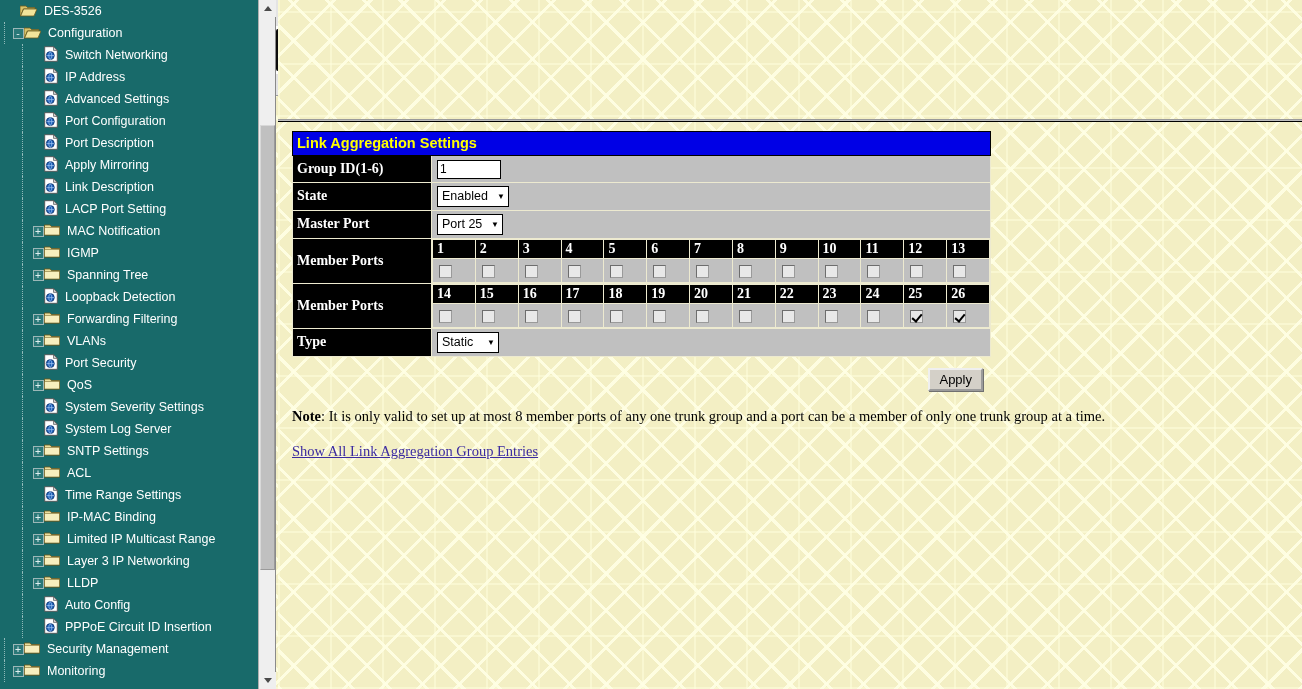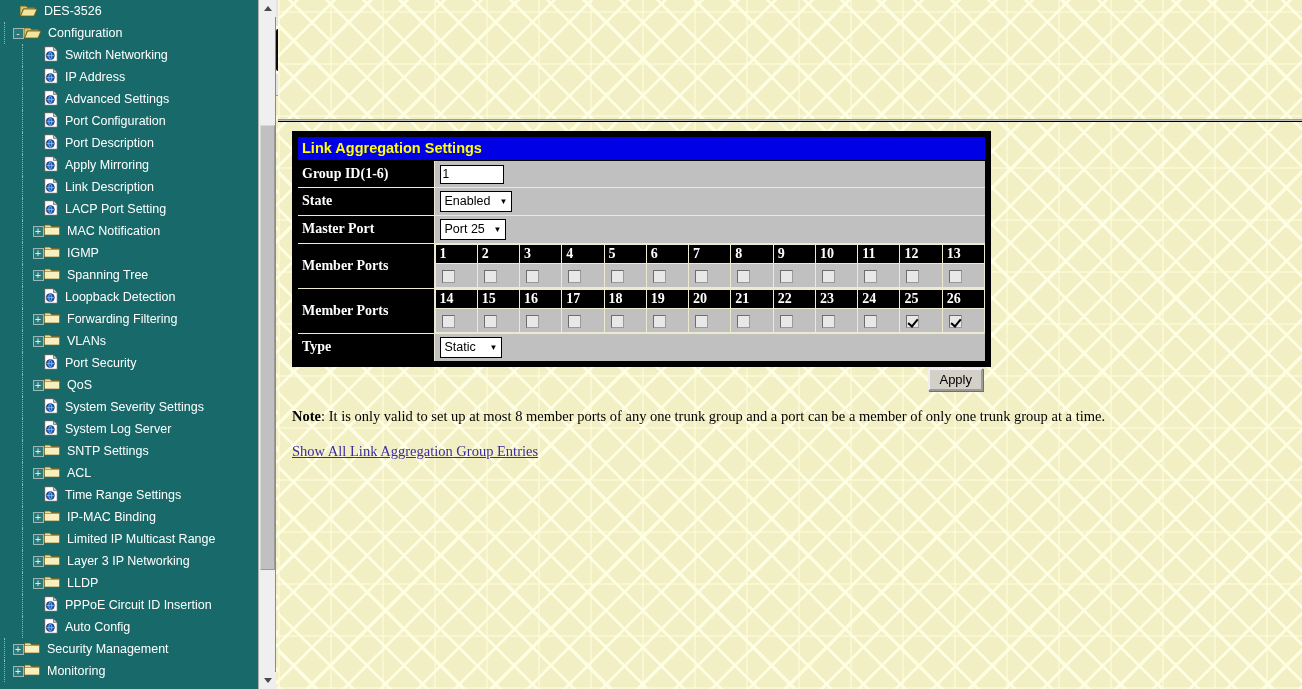--- a/index.html
+++ b/index.html
@@ -216,21 +216,21 @@
     background-image: repeating-linear-gradient(90deg,#ddd 0 1px,#333 1px 3px);
   }
 
   
   #settings {
     position:absolute; left:292px; top:131px; width:699px;
     z-index:6;
     border-collapse: collapse;
     font-family:"Liberation Serif", serif;
     background:#e5e5e5;
-    border:6px solid #000000;
+    border:1px solid #000000;
   }
   #settings td { border:1px solid #EDEAD0; padding:0; }
   .titlebar {
     background:#0000E6; color:#FFFF00;
     font-weight:bold; font-size:14.5px;
     padding:3px 0 4px 4px !important;
     font-family:"Liberation Sans", sans-serif;
     border:1px solid #000 !important;
   }
   .rowlbl {
@@ -610,32 +610,32 @@
       </div>
       <div class="node lvl2">
         <span class="dots" style="left: 22px;"></span>
         <span class="tickrow"></span>
         <span class="ico"><svg width="14" height="16" viewBox="0 0 14 16">
             <path d="M0.7 0.7 L9.5 0.7 L13.3 4.4 L13.3 15.3 L0.7 15.3 Z" fill="#FFFFFF" stroke="#555" stroke-width=".9"></path>
             <path d="M9.5 0.7 L9.5 4.4 L13.3 4.4 Z" fill="#D8D8D8" stroke="#555" stroke-width=".7"></path>
             <circle cx="6.3" cy="9.6" r="4" fill="#1C5FB8" stroke="#0B2E61" stroke-width=".7"></circle>
             <path d="M2.5 9.6 h7.6 M6.3 5.6 a6 6 0 0 1 0 8 a6 6 0 0 1 0 -8" stroke="#BBD8FF" fill="none" stroke-width=".6"></path>
           </svg></span>
+        <span class="lbl">Auto Config</span>
+      </div>
+      <div class="node lvl2">
+        <span class="dots" style="left: 22px;"></span>
+        <span class="tickrow"></span>
+        <span class="ico"><svg width="14" height="16" viewBox="0 0 14 16">
+            <path d="M0.7 0.7 L9.5 0.7 L13.3 4.4 L13.3 15.3 L0.7 15.3 Z" fill="#FFFFFF" stroke="#555" stroke-width=".9"></path>
+            <path d="M9.5 0.7 L9.5 4.4 L13.3 4.4 Z" fill="#D8D8D8" stroke="#555" stroke-width=".7"></path>
+            <circle cx="6.3" cy="9.6" r="4" fill="#1C5FB8" stroke="#0B2E61" stroke-width=".7"></circle>
+            <path d="M2.5 9.6 h7.6 M6.3 5.6 a6 6 0 0 1 0 8 a6 6 0 0 1 0 -8" stroke="#BBD8FF" fill="none" stroke-width=".6"></path>
+          </svg></span>
         <span class="lbl">PPPoE Circuit ID Insertion</span>
-      </div>
-      <div class="node lvl2">
-        <span class="dots" style="left: 22px;"></span>
-        <span class="tickrow"></span>
-        <span class="ico"><svg width="14" height="16" viewBox="0 0 14 16">
-            <path d="M0.7 0.7 L9.5 0.7 L13.3 4.4 L13.3 15.3 L0.7 15.3 Z" fill="#FFFFFF" stroke="#555" stroke-width=".9"></path>
-            <path d="M9.5 0.7 L9.5 4.4 L13.3 4.4 Z" fill="#D8D8D8" stroke="#555" stroke-width=".7"></path>
-            <circle cx="6.3" cy="9.6" r="4" fill="#1C5FB8" stroke="#0B2E61" stroke-width=".7"></circle>
-            <path d="M2.5 9.6 h7.6 M6.3 5.6 a6 6 0 0 1 0 8 a6 6 0 0 1 0 -8" stroke="#BBD8FF" fill="none" stroke-width=".6"></path>
-          </svg></span>
-        <span class="lbl">Auto Config</span>
       </div>
       <div class="node lvl1">
         <span class="dots" style="left: 4px;"></span>
         <span class="tickrow">
           <span class="expander">+</span>
         </span>
         <span class="ico"><svg width="16" height="13" viewBox="0 0 16 13">
             <path d="M0.5 2 L6 2 L7.4 3.6 L15.5 3.6 L15.5 12 L0.5 12 Z" fill="#F5E9A8" stroke="#6b5a1e" stroke-width=".9"></path>
             <path d="M0.5 4.4 L15.5 4.4 L15.5 12 L0.5 12 Z" fill="#F7EFBE" stroke="#6b5a1e" stroke-width=".6"></path>
           </svg></span>

